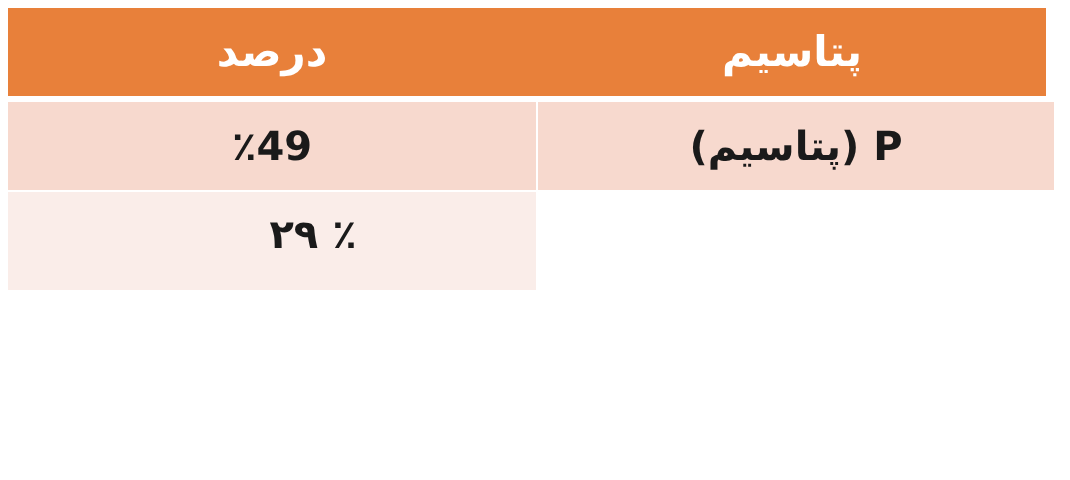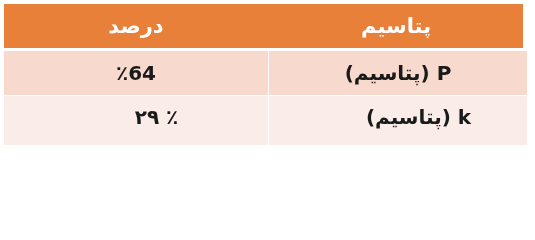--- a/index.html
+++ b/index.html
@@ -94,22 +94,21 @@
 <body>
 
 <div id="nutrient-table">
 
   <div class="t-row row-header">
     <div class="cell cell-percent">درصد</div>
     <div class="cell cell-element">پتاسیم</div>
   </div>
 
   <div class="t-row row-body-1">
-    <div class="cell cell-percent">٪64</div>
+    <div class="cell cell-percent">٪49</div>
     <div class="cell cell-element">P (پتاسیم)</div>
   </div>
 
   <div class="t-row row-body-2">
     <div class="cell cell-percent">٪ ۲۹</div>
-    <div class="cell cell-element">k (پتاسیم)</div>
   </div>
 
 </div>
 
 </body></html>

